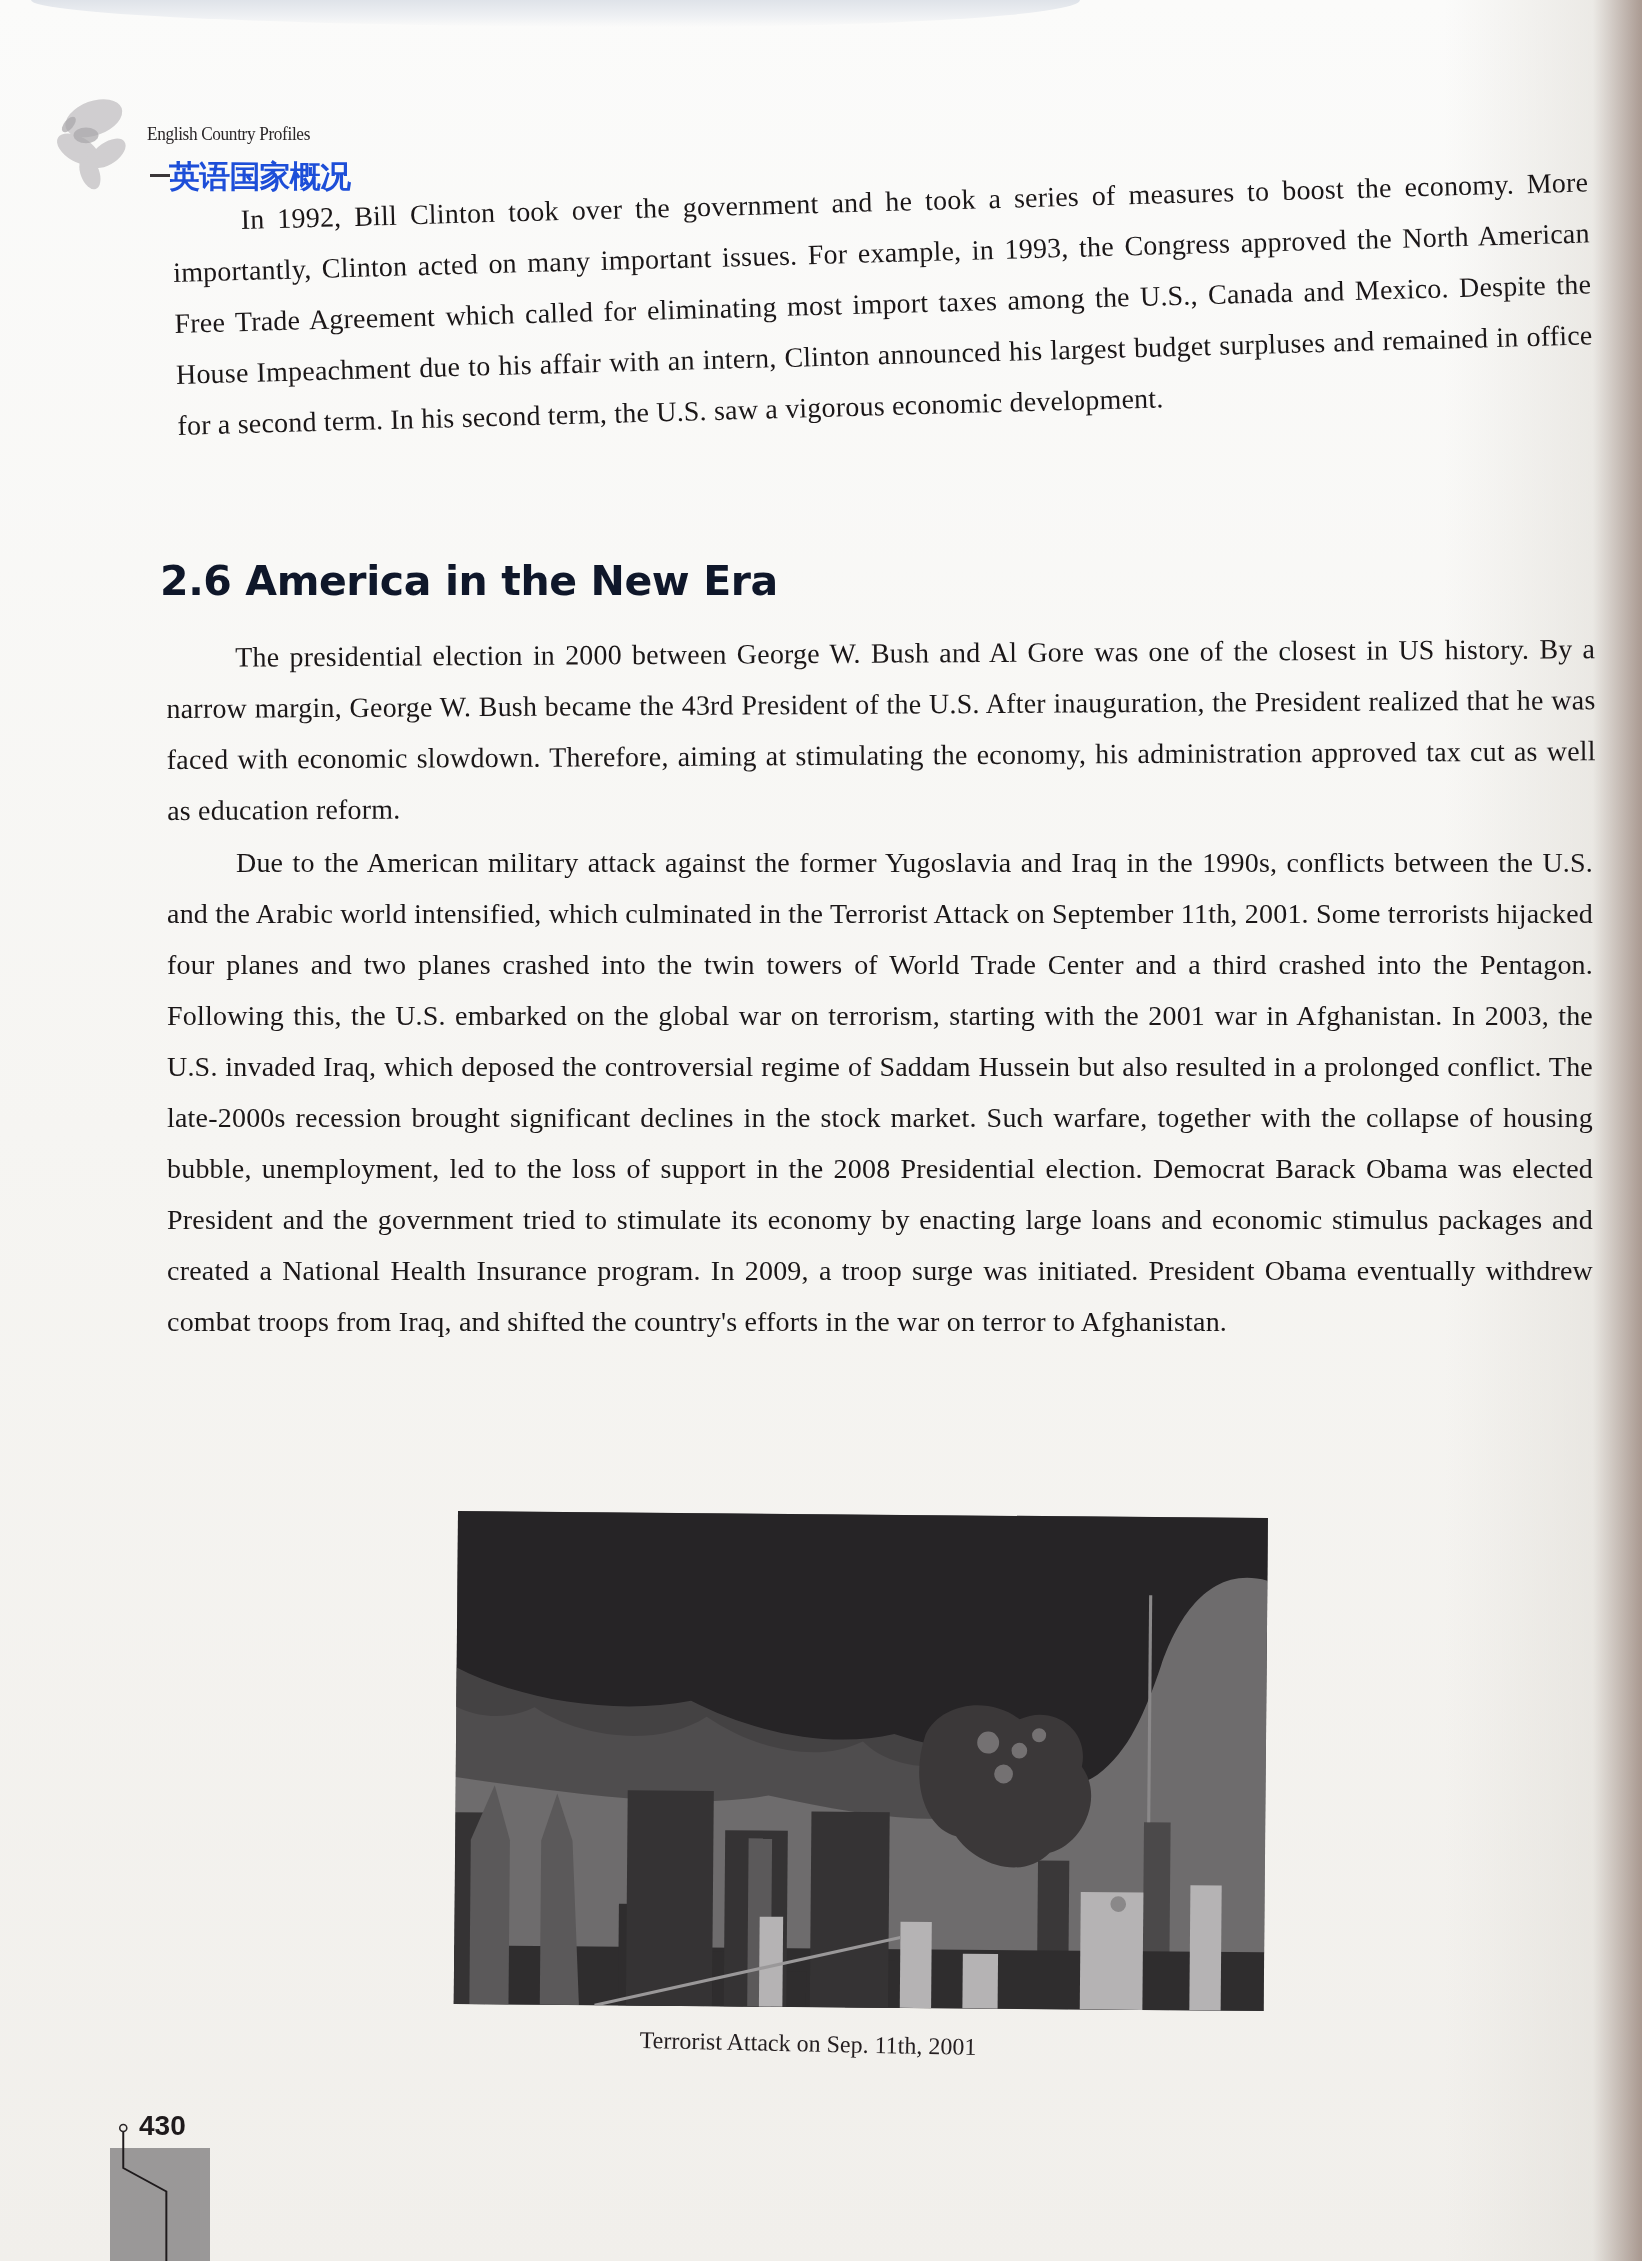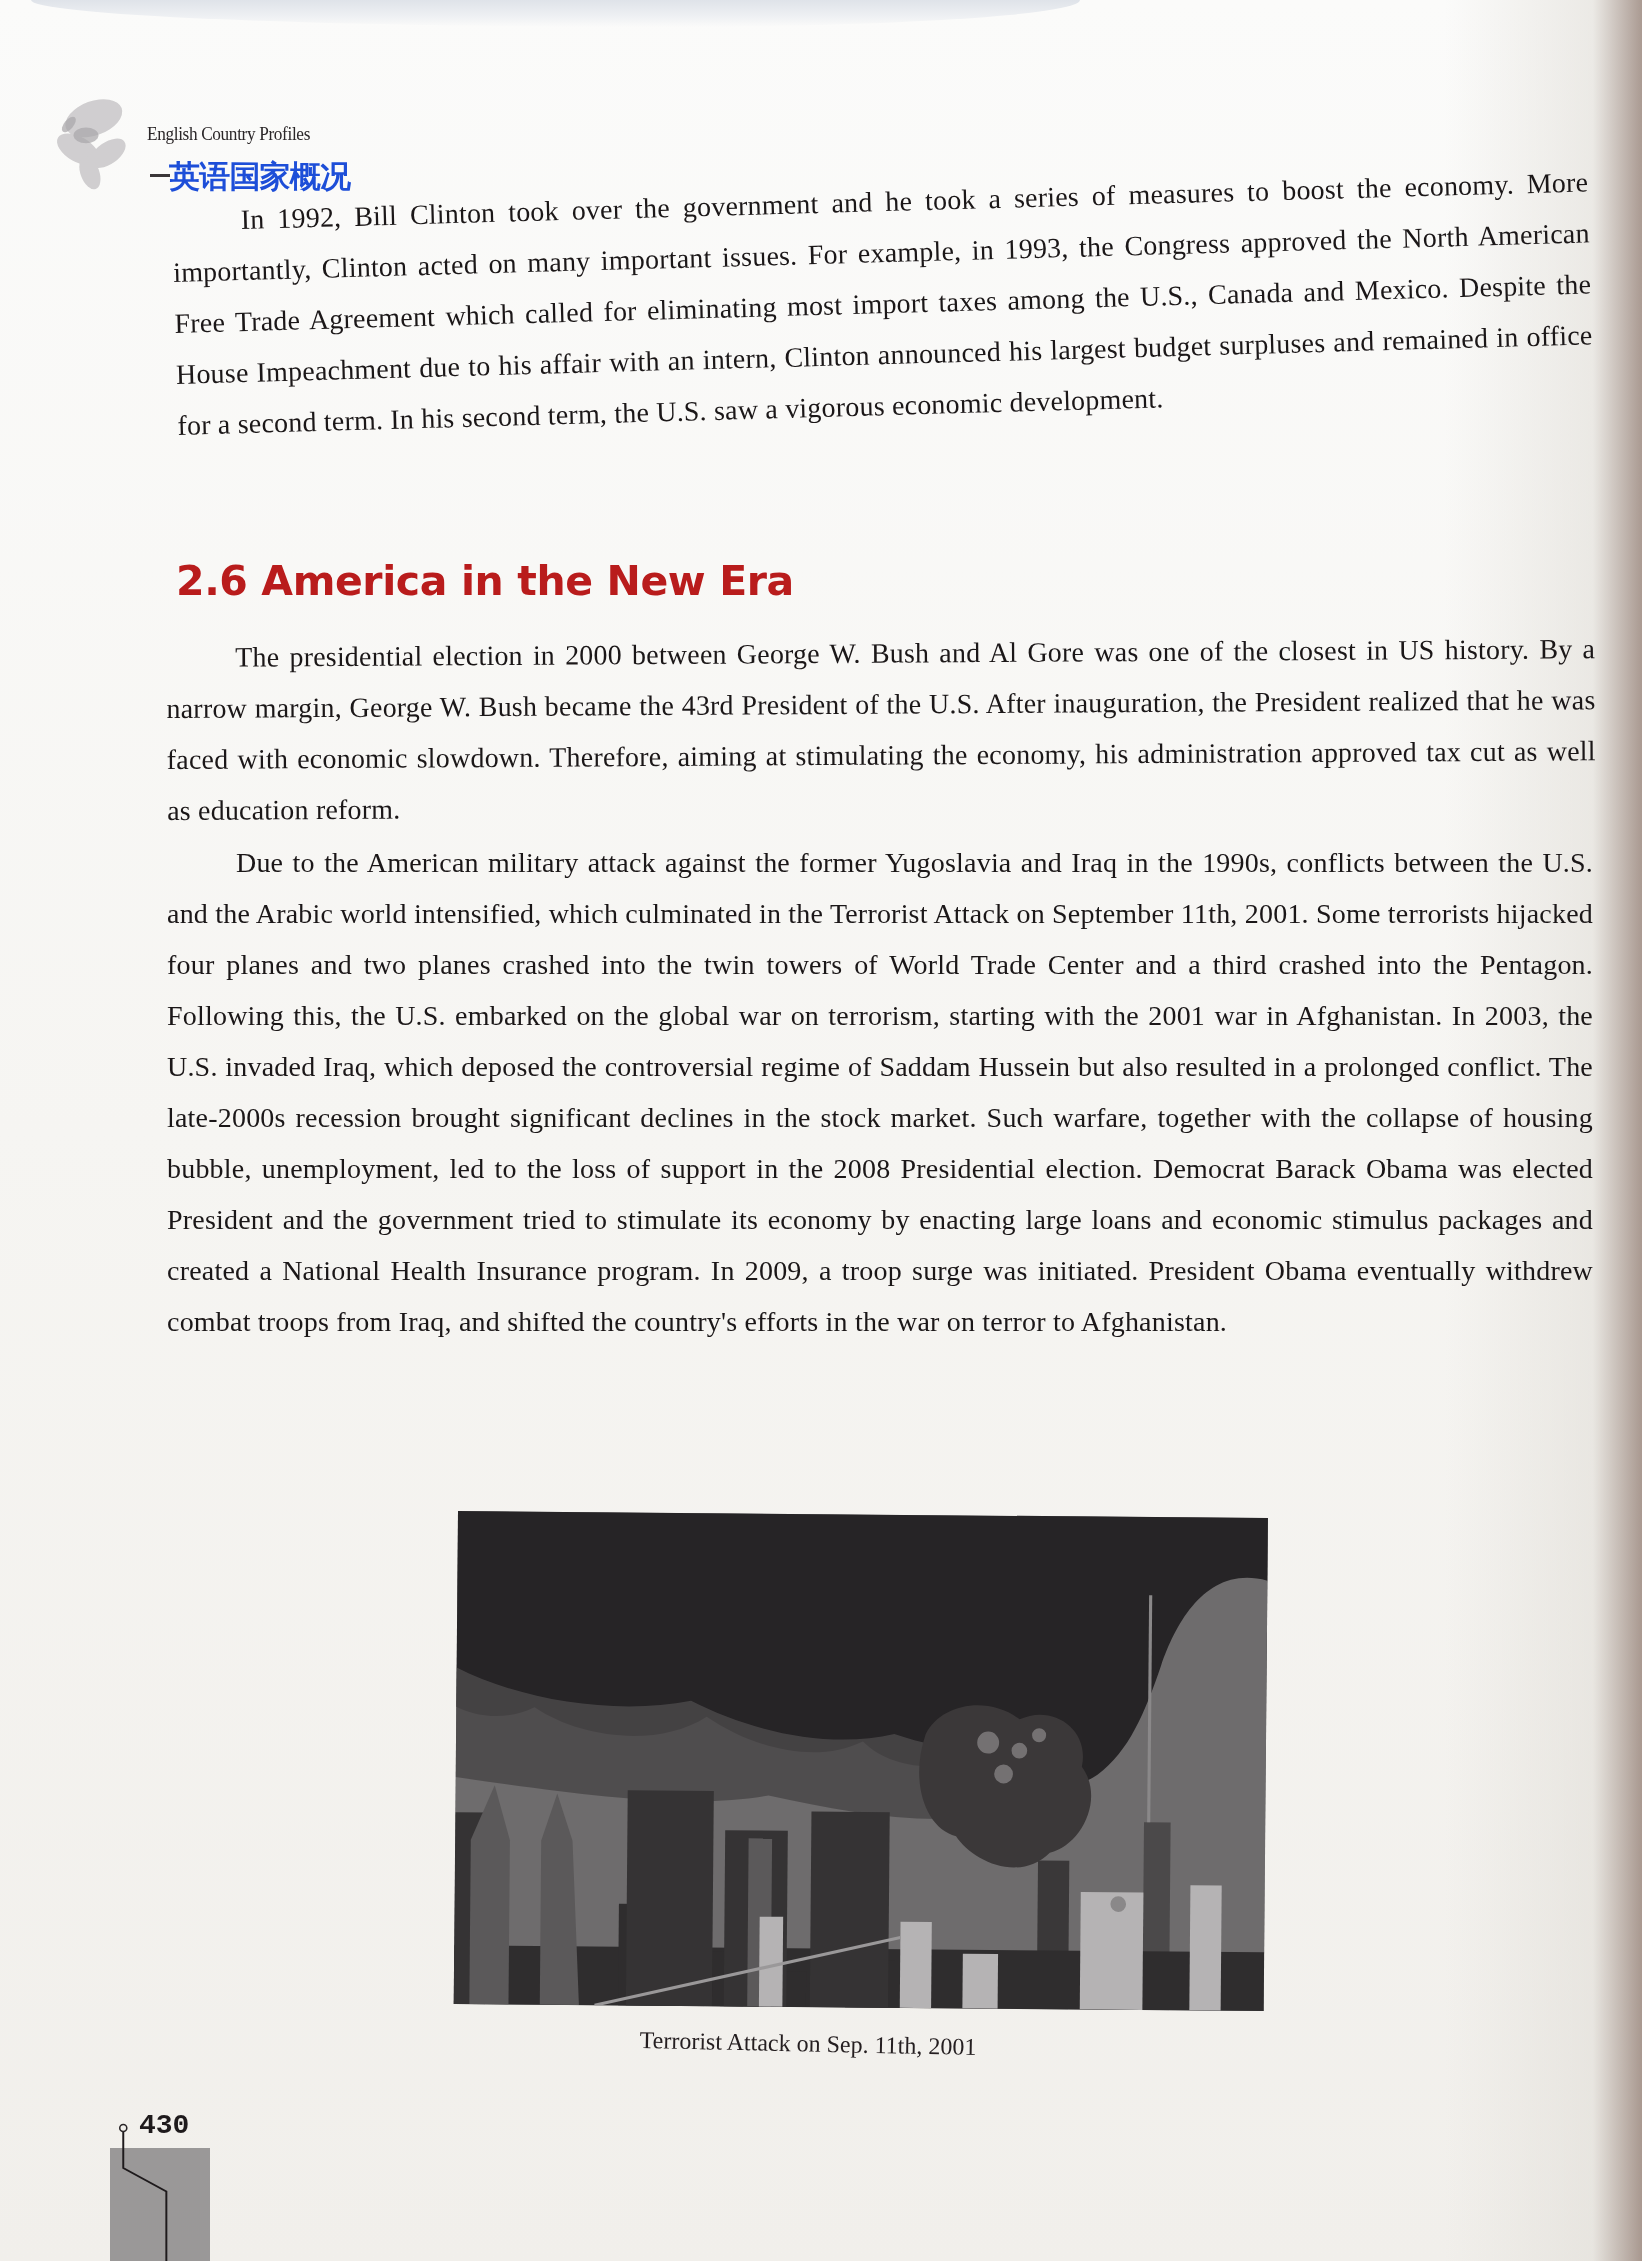--- a/index.html
+++ b/index.html
@@ -97,26 +97,26 @@
       letter-spacing: 0.2px;
     }
     .block-1 {
       top: 196px;
       transform: rotate(-1.6deg);
       transform-origin: left top;
       width: 1417px;
     }
     .section-heading {
       position: absolute;
-      left: 176px;
+      left: 160px;
       top: 557px;
       font-family: "DejaVu Sans", sans-serif;
       font-weight: bold;
       font-size: 41px;
-      color: #b91c1c;
+      color: #0f172a;
       letter-spacing: -0.4px;
       white-space: nowrap;
     }
     .block-2 {
       top: 632px;
       left: 166px;
       width: 1429px;
       transform: rotate(-0.35deg);
       transform-origin: left top;
     }
@@ -153,21 +153,21 @@
       white-space: nowrap;
       transform: rotate(1.2deg);
       transform-origin: left top;
     }
 
     
     .page-number {
       position: absolute;
       left: 139px;
       top: 2110px;
-      font-family: Liberation Mono, monospace;
+      font-family: Liberation Sans, sans-serif;
       font-weight: bold;
       font-size: 28px;
       color: #1e1a1c;
     }
     .page-tab {
       position: absolute;
       left: 110px;
       top: 2148px;
       width: 100px;
       height: 113px;

